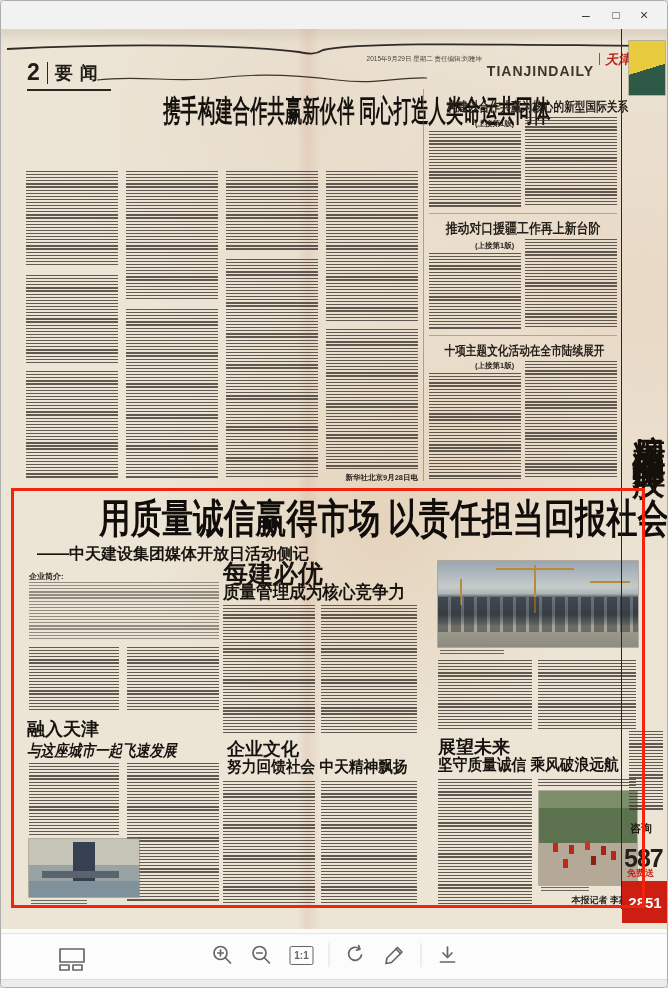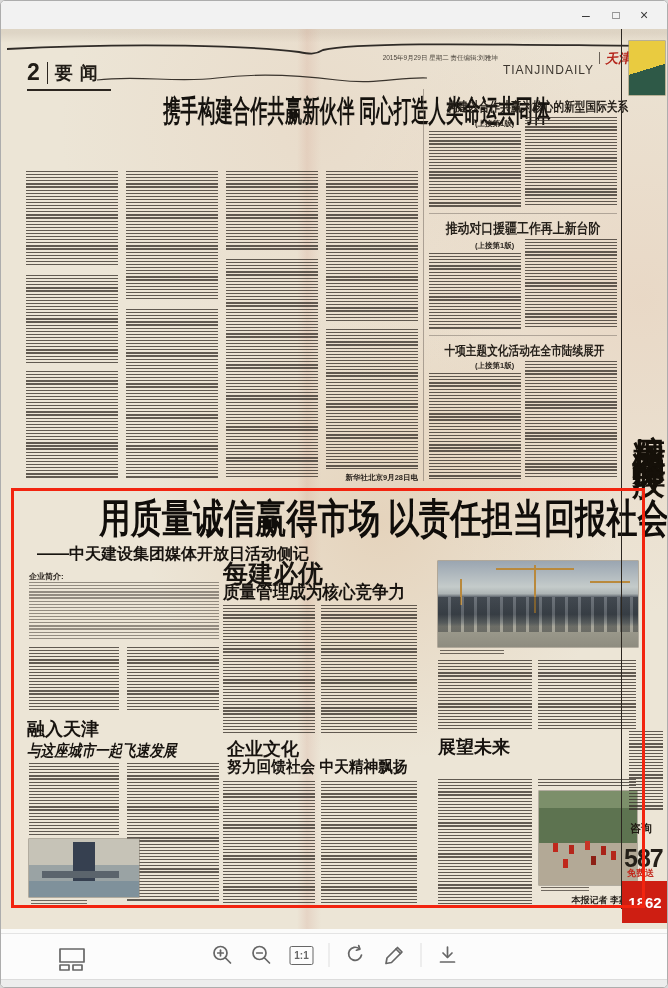--- a/index.html
+++ b/index.html
@@ -25,21 +25,21 @@
   
   .tx{position:absolute;opacity:.78;
       background-image:repeating-linear-gradient(to bottom,#39322b 0,#39322b 1.2px,transparent 1.2px,transparent 3.1px);}
   .tx.lite{opacity:.5;}
   .rule{position:absolute;background:#6b625a;}
   .serif{font-family:"Liberation Serif",serif;}
   .cond{display:inline-block;white-space:nowrap;transform-origin:center;}
   
   .dateline{position:absolute;top:10px;right:12px;display:flex;align-items:center;gap:5px;}
   .dateline .d{font-size:6.5px;color:#4a443c;}
-  .dateline .b{font-size:12px;font-weight:normal;letter-spacing:1px;color:#3c362f;margin-top:24px;}
+  .dateline .b{font-size:14px;font-weight:bold;letter-spacing:1px;color:#3c362f;margin-top:24px;}
   .dateline .sep{width:1px;height:12px;background:#6a6258;}
   .dateline .logo{font-size:13px;font-weight:bold;font-style:italic;color:#b5271d;transform:rotate(-3deg);}
   .secthead{position:absolute;left:26px;top:30px;display:flex;align-items:center;gap:7px;
             border-bottom:2px solid #2c2620;padding:0 6px 3px 0;color:#201c16;}
   .secthead .num{font-size:23px;font-weight:bold;}
   .secthead .bar{width:1px;height:22px;background:#2c2620;}
   .secthead .nm{font-size:18px;font-weight:bold;letter-spacing:7px;}
   
   .h1wrap{position:absolute;left:22px;top:62px;width:398px;text-align:center;color:#15120e;}
   .h1wrap .cond{font-size:30px;font-weight:bold;transform:scaleX(.58);}
@@ -205,20 +205,23 @@
         <div class="crane" style="left:96px;top:4px;width:2px;height:48px;"></div>
         <div class="crane" style="left:58px;top:7px;width:78px;height:2px;"></div>
         <div class="crane" style="left:22px;top:18px;width:2px;height:26px;"></div>
         <div class="crane" style="left:152px;top:20px;width:40px;height:2px;"></div>
       </div>
       <div class="cap abs" style="left:439px;top:621px;width:64px;height:4px;"></div>
       <div class="tx" style="left:437px;top:631px;width:94px;height:70px;"></div>
       <div class="tx" style="left:537px;top:631px;width:98px;height:70px;"></div>
 
       <div class="kick" style="left:437px;top:706px;font-size:18px;">展望未来</div>
+      <div class="kick" style="left:437px;top:726px;">
+        <span class="cond" style="font-size:16px;transform:scaleX(.92);transform-origin:left;">坚守质量诚信 乘风破浪远航</span>
+      </div>
       <div class="tx" style="left:437px;top:750px;width:94px;height:126px;"></div>
       <div class="tx" style="left:537px;top:750px;width:98px;height:8px;"></div>
       <div class="ph ph-people" style="left:538px;top:762px;width:98px;height:94px;">
         <div class="dots"></div>
       </div>
       <div class="cap abs" style="left:540px;top:858px;width:48px;height:4px;"></div>
       <div class="byline" style="left:500px;top:865px;width:136px;">本报记者 李家宇</div>
 
       <div class="redbox"></div>
 
@@ -226,21 +229,21 @@
       <div class="adprod"></div>
       <div class="adtitle">
 
         <span>糖尿病专用蜂胶</span>
       </div>
       <div class="tx" style="left:628px;top:702px;width:34px;height:80px;"></div>
       <span class="adconsult">咨询</span>
       <span class="adphone">587</span>
       <span class="adfree">免费送</span>
       <div class="adbox">
-        <span>1862</span>
+        <span>2851</span>
       </div>
 
     </div>
   </div>
 
   <div class="toolbar">
     <button class="galbtn">
       <svg class="ic" width="30" height="26" viewBox="0 0 30 26">
         <rect x="3" y="3" width="24" height="13"></rect>
           <rect x="3" y="19" width="9" height="5"></rect>

